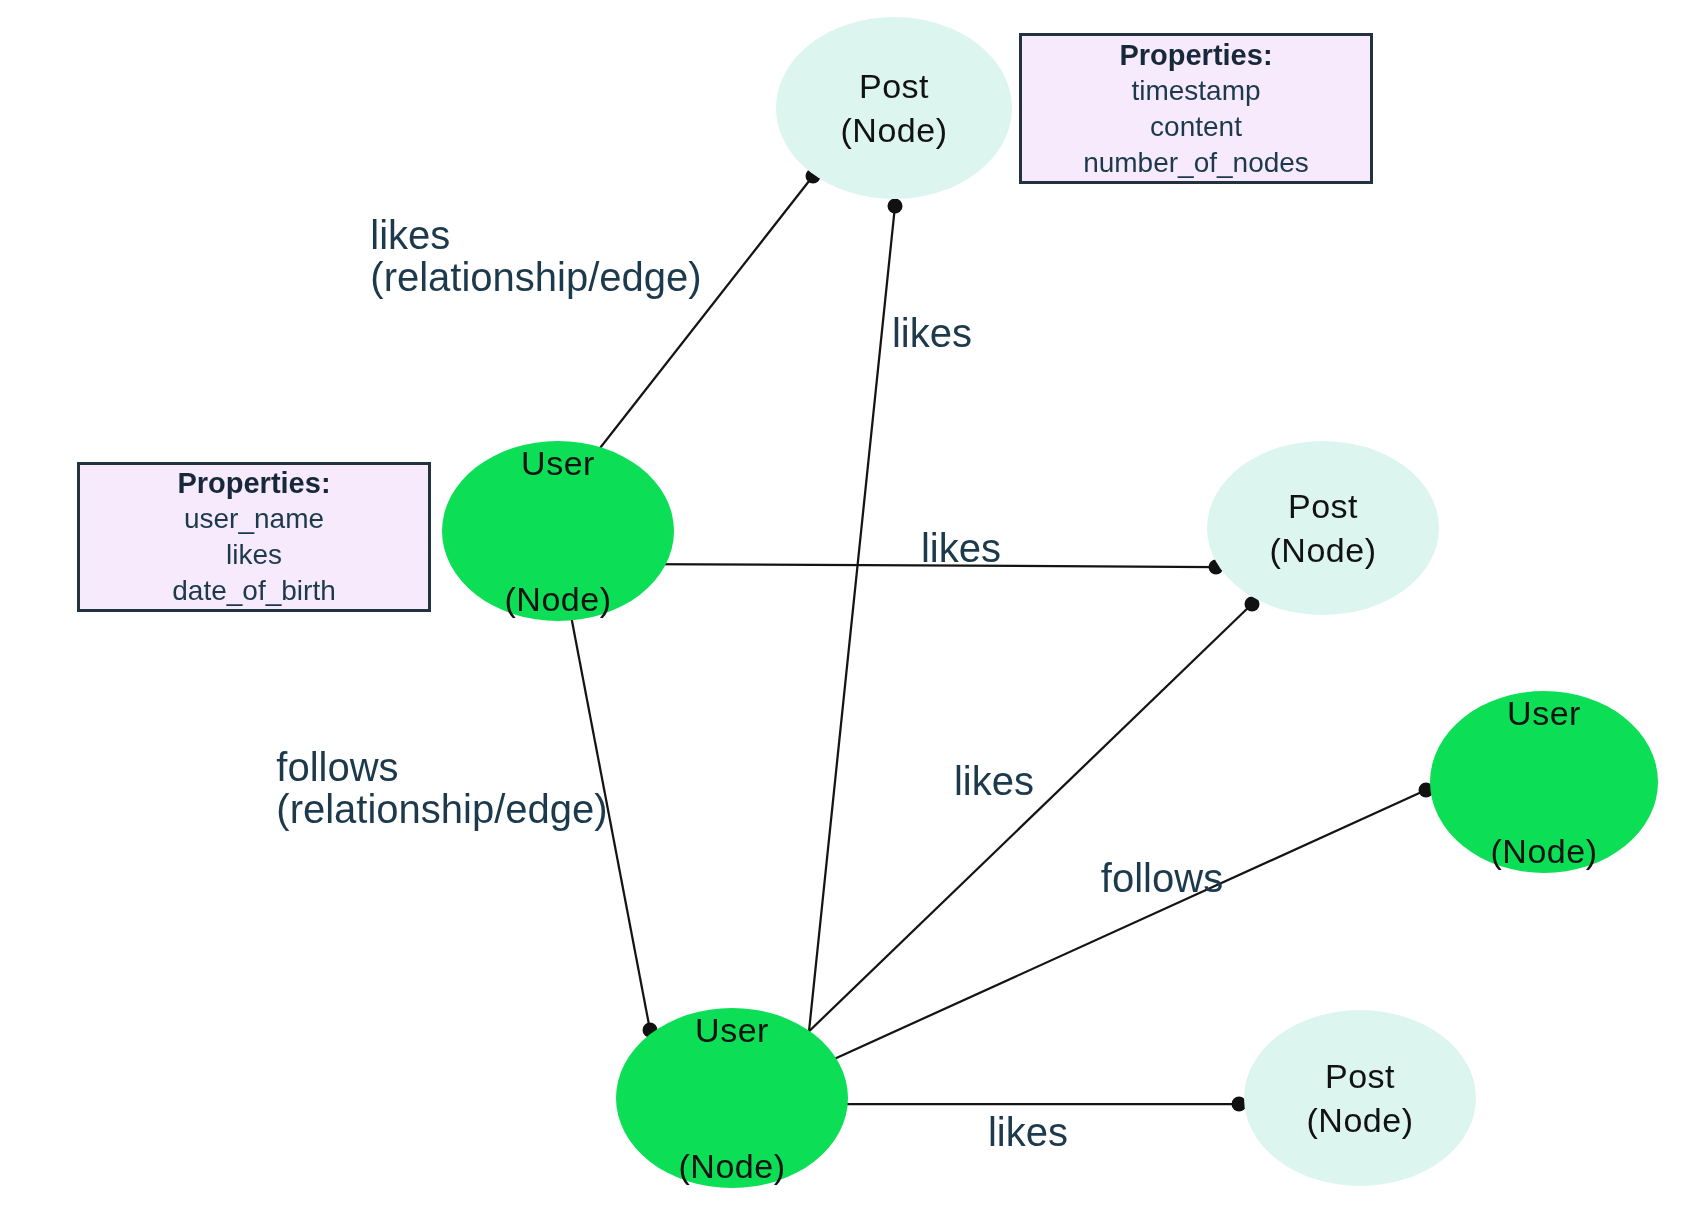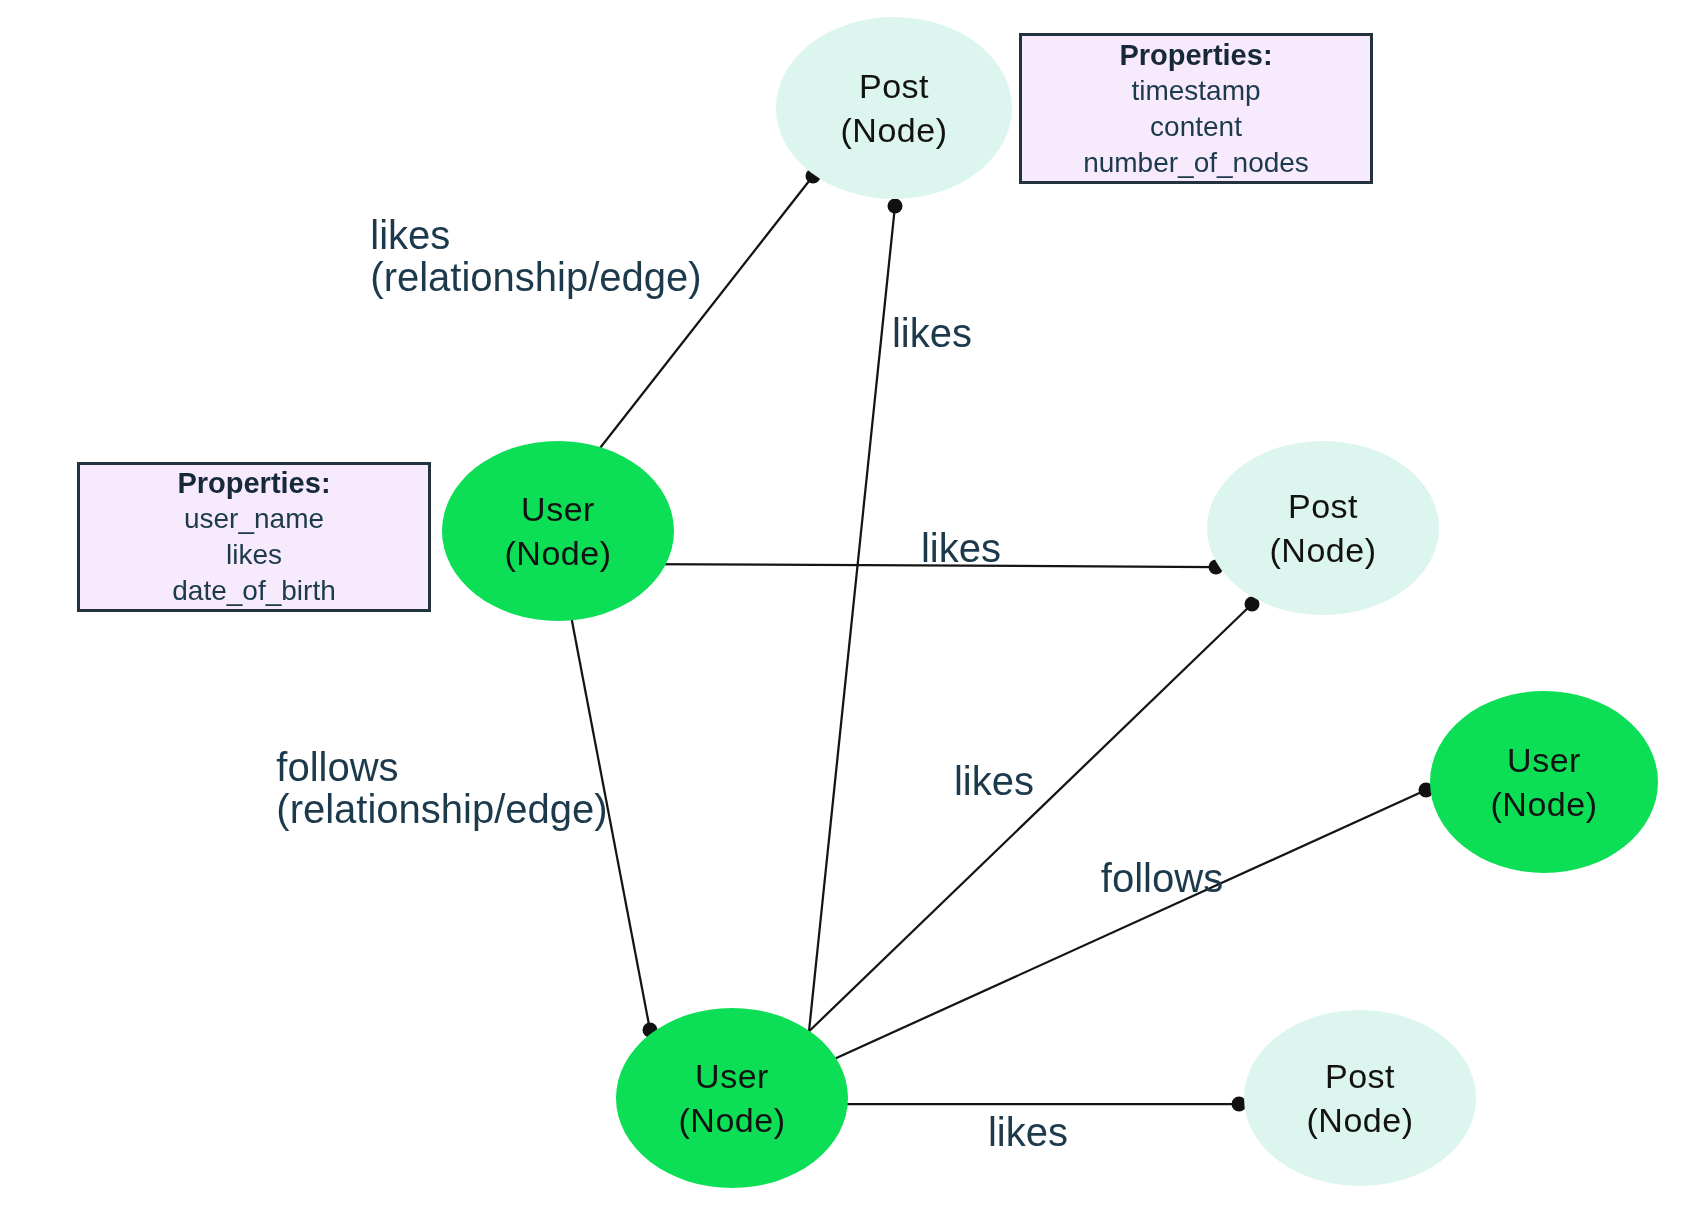--- a/index.html
+++ b/index.html
@@ -27,21 +27,21 @@
     display: flex;
     flex-direction: column;
     align-items: center;
     justify-content: center;
     text-align: center;
     font-size: 34px;
     line-height: 44px;
     color: var(--node-text, #121212);
     letter-spacing: 0.5px;
   }
-  .node.user { background: var(--user-fill, #0CDE56); }
+  .node.user { background: var(--user-fill, #0CDE56); justify-content: space-between; }
   .node.post { background: var(--post-fill, #DCF5EF); }
   .edge-label {
     position: absolute;
     z-index: 2;
     transform: translate(-50%, -50%);
     text-align: left;
     white-space: nowrap;
     font-size: 40px;
     line-height: 42px;
     color: var(--edge-label-color, #1D3A4C);

